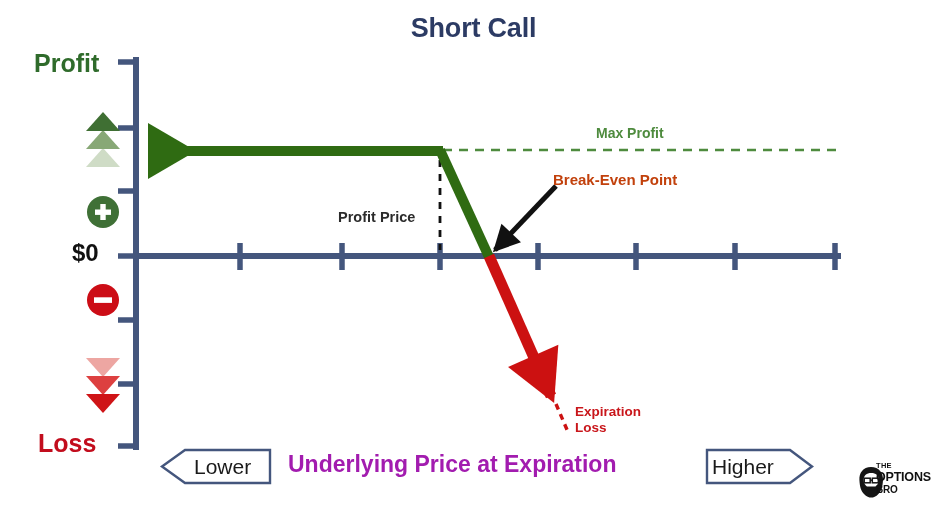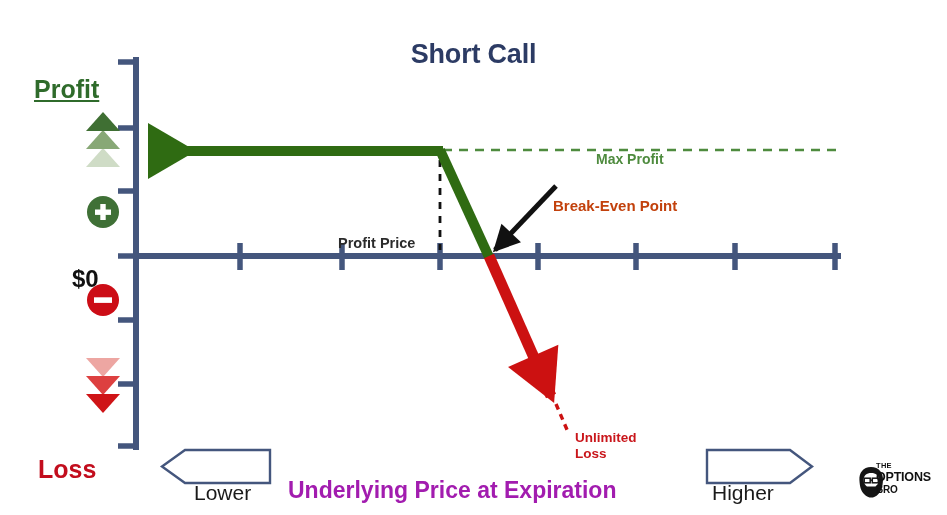--- a/index.html
+++ b/index.html
@@ -25,35 +25,33 @@
     height: 515px;
   }
 
   
   .lbl {
     position: absolute;
     white-space: nowrap;
     font-family: "Liberation Sans", sans-serif;
     font-weight: bold;
     line-height: 1.05;
-    margin-top: 26px;
   }
   #chart-title {
     left: 0; top: 14px;
     width: 947px;
     text-align: center;
     font-size: 27px;
     color: #2c3b64;
     letter-spacing: -0.2px;
   }
   #axis-label-profit {
     left: 34px; top: 50px;
     font-size: 25px;
     color: #2f6b2b;
-    text-decoration: underline;
   }
   #axis-label-zero {
     left: 72px; top: 240px;
     font-size: 24px;
     color: #111111;
     font-weight: bold;
   }
   #axis-label-loss {
     left: 38px; top: 430px;
     font-size: 25px;
@@ -224,21 +222,21 @@
 
   <div class="lbl" id="axis-label-profit">Profit</div>
   <div class="lbl" id="axis-label-zero">$0</div>
   <div class="lbl" id="axis-label-loss">Loss</div>
 
   <div class="lbl" id="label-max-profit">Max Profit</div>
   <div class="lbl" id="label-strike-price">Profit Price</div>
   <div class="lbl" id="label-break-even">Break-Even Point</div>
 
   <div class="lbl" id="label-unlimited-loss">
-    <span>Unlimited</span><br>
+    <span>Expiration</span><br>
     <span>Loss</span>
   </div>
 
   <div class="lbl" id="xaxis-title">Underlying Price at Expiration</div>
   <div class="lbl" id="xaxis-lower-text">Lower</div>
   <div class="lbl" id="xaxis-higher-text">Higher</div>
 
   <div id="brand-logo">
     <div class="logo-text">
       <div class="logo-line1">THE</div>

